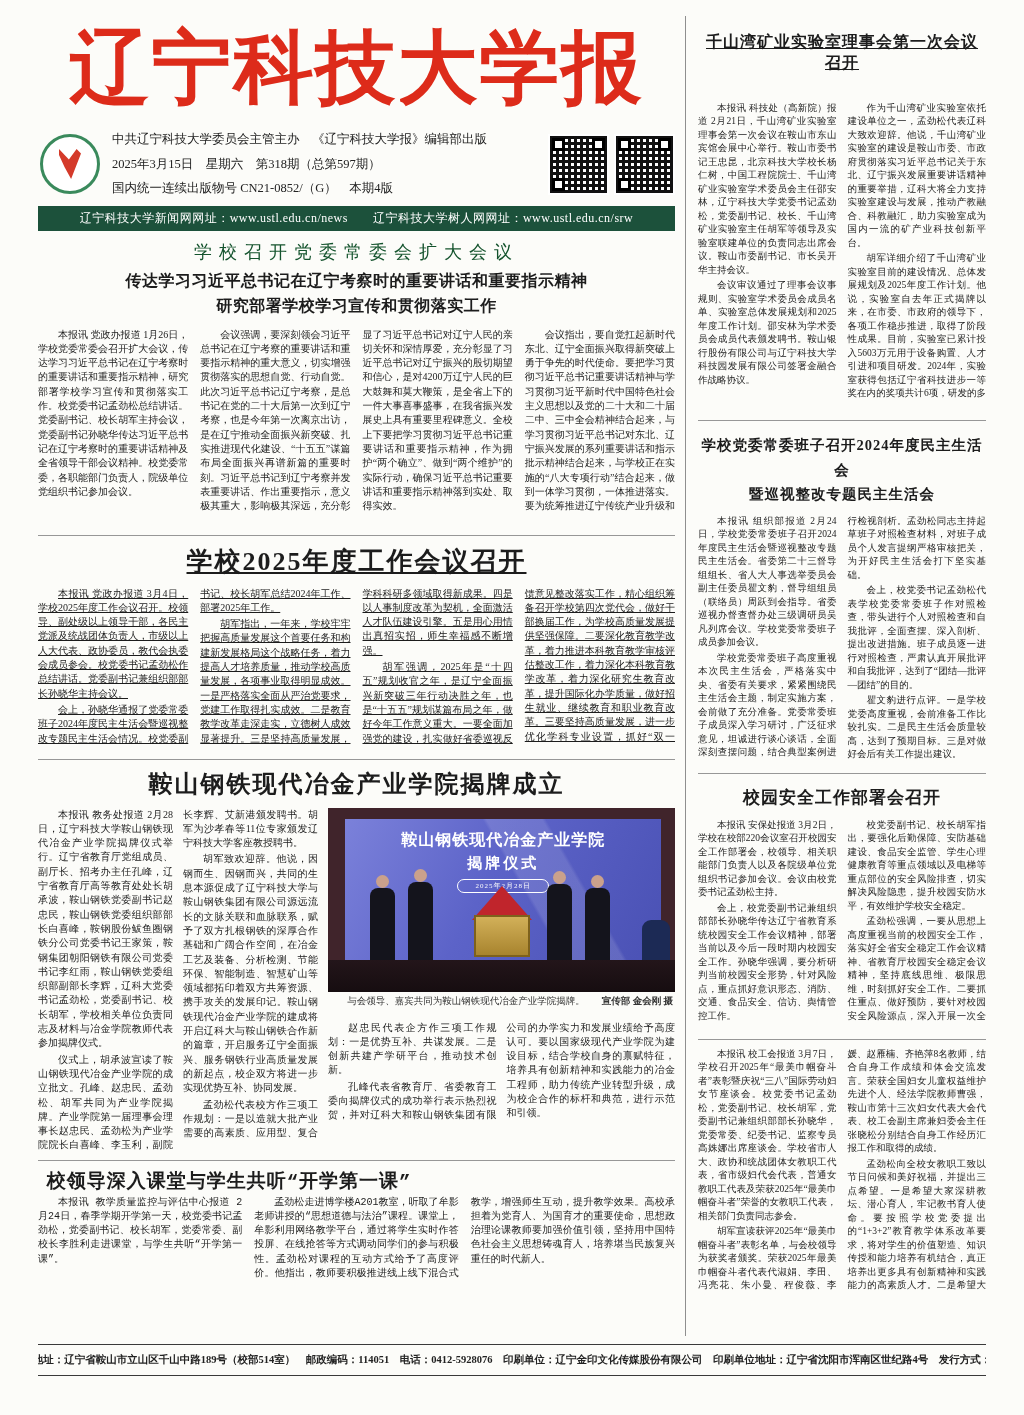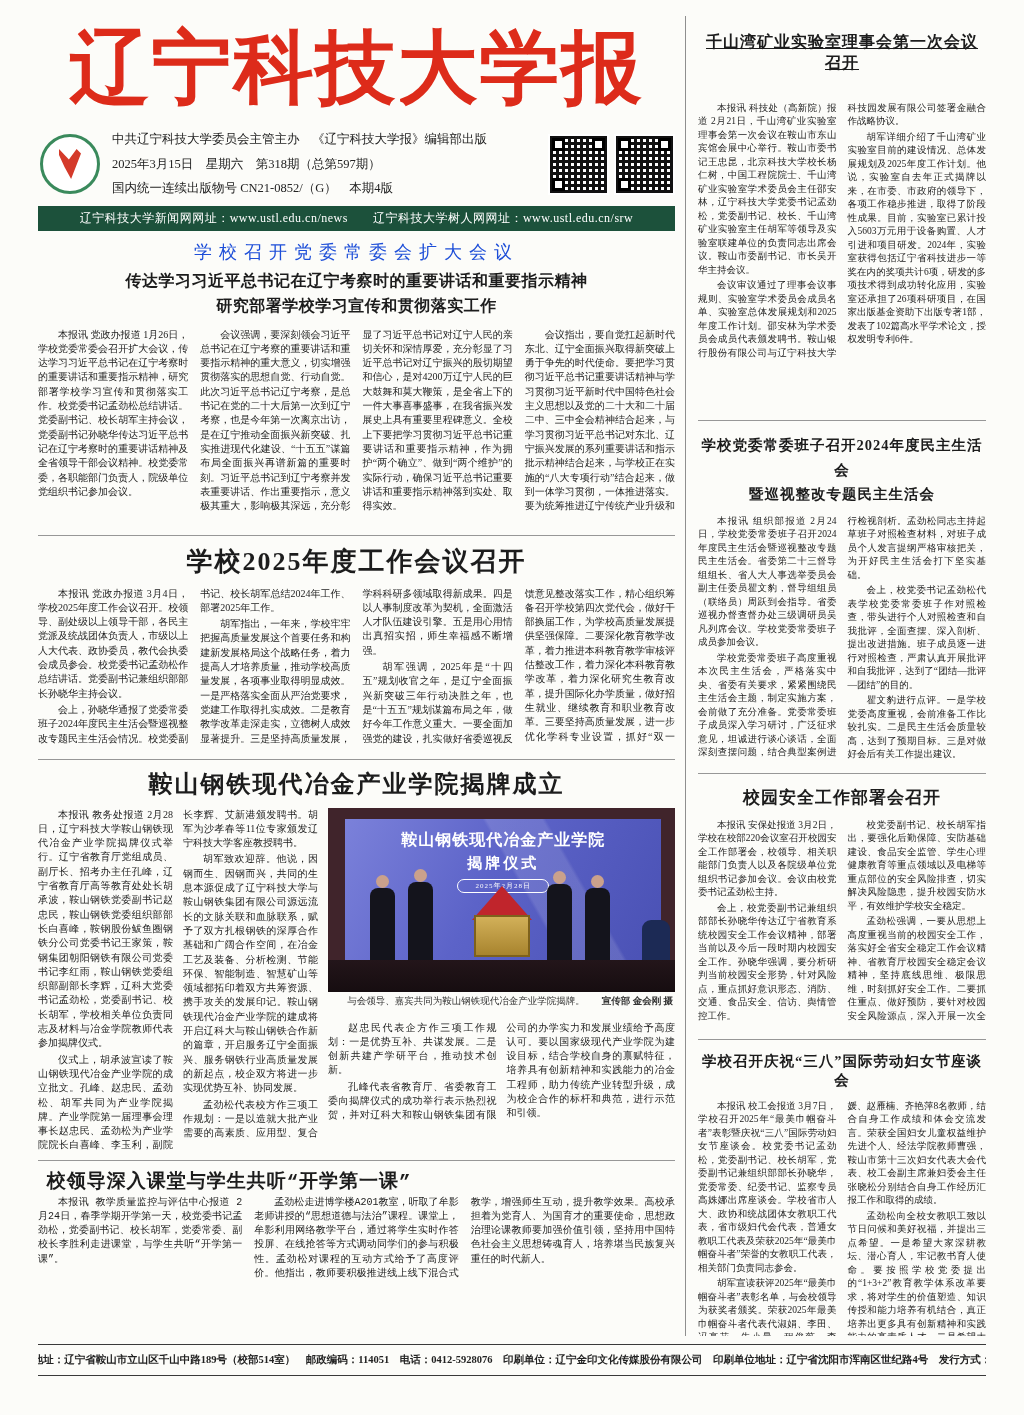--- a/index.html
+++ b/index.html
@@ -43,26 +43,26 @@
     justify-content:center; font-size:12px; letter-spacing:.5px; white-space:nowrap; overflow:hidden;
   }
 
   
   .body-cols p { text-indent:2em; text-align:justify; margin-bottom:2px; }
   .body-cols { overflow:hidden; }
   .sans { font-family:"Liberation Sans","DejaVu Sans",sans-serif; }
 
   
   .lead { padding-top:9px; }
-  .kicker { text-align:center; font-size:18px; letter-spacing:7px; color:#1d4ed8; margin-bottom:5px; }
+  .kicker { text-align:center; font-size:18px; letter-spacing:7px; color:#14532d; margin-bottom:5px; }
   .lead-hl { text-align:center; font-weight:900; font-size:16px; line-height:1.55; letter-spacing:.5px; }
   .lead-body { margin-top:9px; height:200px; column-count:4; column-gap:12px; font-size:10px; line-height:1.43; }
 
   
-  .art-b { border-top:1px solid #979797; margin-top:7px; padding-top:8px; }
+  .art-b { border-top:1px solid #979797; margin-top:7px; padding-top:8px;text-decoration:underline; }
   .b-hl { text-align:center; font-weight:bold; font-size:26px; letter-spacing:2px; }
   .b-body { margin-top:8px; height:166px; column-count:4; column-gap:12px; font-size:10px; line-height:1.43; }
 
   
   .art-c { border-top:1px solid #979797; margin-top:6px; padding-top:8px; }
   .c-hl { text-align:center; font-weight:bold; font-size:24px; letter-spacing:2px; }
   .c-content { display:flex; gap:10px; margin-top:8px; }
   .c-left { width:280px; }
   .c-left-body { height:346px; column-count:2; column-gap:10px; font-size:10px; line-height:1.43; }
   .c-right { flex:1; }
@@ -223,20 +223,21 @@
       </div>
     </div>
 
     <div class="right-col">
 
       <div class="r-art">
         <div class="r-hl e-hl">千山湾矿业实验室理事会第一次会议召开</div>
         <div class="r-body e-body body-cols">
           <p>本报讯 科技处（高新院）报道 2月21日，千山湾矿业实验室理事会第一次会议在鞍山市东山宾馆会展中心举行。鞍山市委书记王忠昆，北京科技大学校长杨仁树，中国工程院院士、千山湾矿业实验室学术委员会主任邵安林，辽宁科技大学党委书记孟劲松，党委副书记、校长、千山湾矿业实验室主任胡军等领导及实验室联建单位的负责同志出席会议。鞍山市委副书记、市长吴开华主持会议。</p>
           <p>会议审议通过了理事会议事规则、实验室学术委员会成员名单、实验室总体发展规划和2025年度工作计划。邵安林为学术委员会成员代表颁发聘书。鞍山银行股份有限公司与辽宁科技大学科技园发展有限公司签署金融合作战略协议。</p>
+          <p>作为千山湾矿业实验室依托建设单位之一，孟劲松代表辽科大致欢迎辞。他说，千山湾矿业实验室的建设是鞍山市委、市政府贯彻落实习近平总书记关于东北、辽宁振兴发展重要讲话精神的重要举措，辽科大将全力支持实验室建设与发展，推动产教融合、科教融汇，助力实验室成为国内一流的矿产业科技创新平台。</p>
           <p>胡军详细介绍了千山湾矿业实验室目前的建设情况、总体发展规划及2025年度工作计划。他说，实验室自去年正式揭牌以来，在市委、市政府的领导下，各项工作稳步推进，取得了阶段性成果。目前，实验室已累计投入5603万元用于设备购置、人才引进和项目研发。2024年，实验室获得包括辽宁省科技进步一等奖在内的奖项共计6项，研发的多项技术得到成功转化应用，实验室还承担了26项科研项目，在国家出版基金资助下出版专著1部，发表了102篇高水平学术论文，授权发明专利6件。</p>
 
         </div>
       </div>
 
       <div class="r-art">
         <div class="r-hl f-hl">
           <div>学校党委常委班子召开2024年度民主生活会</div>
           <div>暨巡视整改专题民主生活会</div>
         </div>
@@ -253,21 +254,20 @@
         <div class="r-hl g-hl">校园安全工作部署会召开</div>
         <div class="r-body g-body body-cols">
           <p>本报讯 安保处报道 3月2日，学校在校部220会议室召开校园安全工作部署会，校领导、相关职能部门负责人以及各院级单位党组织书记参加会议。会议由校党委书记孟劲松主持。</p>
           <p>会上，校党委副书记兼组织部部长孙晓华传达辽宁省教育系统校园安全工作会议精神，部署当前以及今后一段时期内校园安全工作。孙晓华强调，要分析研判当前校园安全形势，针对风险点，重点抓好意识形态、消防、交通、食品安全、信访、舆情管控工作。</p>
           <p>校党委副书记、校长胡军指出，要强化后勤保障、安防基础建设、食品安全监管、学生心理健康教育等重点领域以及电梯等重点部位的安全风险排查，切实解决风险隐患，提升校园安防水平，有效维护学校安全稳定。</p>
           <p>孟劲松强调，一要从思想上高度重视当前的校园安全工作，落实好全省安全稳定工作会议精神、省教育厅校园安全稳定会议精神，坚持底线思维、极限思维，时刻抓好安全工作。二要抓住重点、做好预防，要针对校园安全风险源点，深入开展一次全面的隐患排查整治工作，主动研究解决问题。三要落实安全责任、强化责任担当，要坚决扛起维护校园安全稳定的政治责任，迅速传达此次会议精神，全面防范各类安全风险。</p>
         </div>
       </div>
 
       <div class="r-art">
-        <div class="r-hl h-hl">学校召开庆祝“三八”国际劳动妇女节座谈会</div>
         <div class="r-body h-body body-cols">
           <p>本报讯 校工会报道 3月7日，学校召开2025年“最美巾帼奋斗者”表彰暨庆祝“三八”国际劳动妇女节座谈会。校党委书记孟劲松，党委副书记、校长胡军，党委副书记兼组织部部长孙晓华，党委常委、纪委书记、监察专员高姝娜出席座谈会。学校省市人大、政协和统战团体女教职工代表，省市级妇代会代表，普通女教职工代表及荣获2025年“最美巾帼奋斗者”荣誉的女教职工代表，相关部门负责同志参会。</p>
           <p>胡军宣读获评2025年“最美巾帼奋斗者”表彰名单，与会校领导为获奖者颁奖。荣获2025年最美巾帼奋斗者代表代淑娟、李田、冯亮花、朱小曼、程俊薇、李媛、赵雁楠、齐艳萍8名教师，结合自身工作成绩和体会交流发言。荣获全国妇女儿童权益维护先进个人、经法学院教师曹强，鞍山市第十三次妇女代表大会代表、校工会副主席兼妇委会主任张晓松分别结合自身工作经历汇报工作和取得的成绩。</p>
           <p>孟劲松向全校女教职工致以节日问候和美好祝福，并提出三点希望。一是希望大家深耕教坛、潜心育人，牢记教书育人使命。要按照学校党委提出的“1+3+2”教育教学体系改革要求，将对学生的价值塑造、知识传授和能力培养有机结合，真正培养出更多具有创新精神和实践能力的高素质人才。二是希望大家自立自强、接续奋斗，立足岗位多做贡献。全校女教职工要以“最美巾帼奋斗者”为榜样，在学校事业发展的主战场上展现新时代女性的实力。三是希望大家努力工作、快乐生活，共享学校发展成果。工会、妇委会要进一步加强组织建设，不断丰富女教职工的文体生活，为最大限度发挥女教职工的作用创造更加和谐的环境。</p>
         </div>
       </div>
     </div>
   </div>
 
   <div class="footer">本报地址：辽宁省鞍山市立山区千山中路189号（校部514室）　邮政编码：114051　电话：0412-5928076　印刷单位：辽宁金印文化传媒股份有限公司　印刷单位地址：辽宁省沈阳市浑南区世纪路4号　发行方式：赠阅</div>

